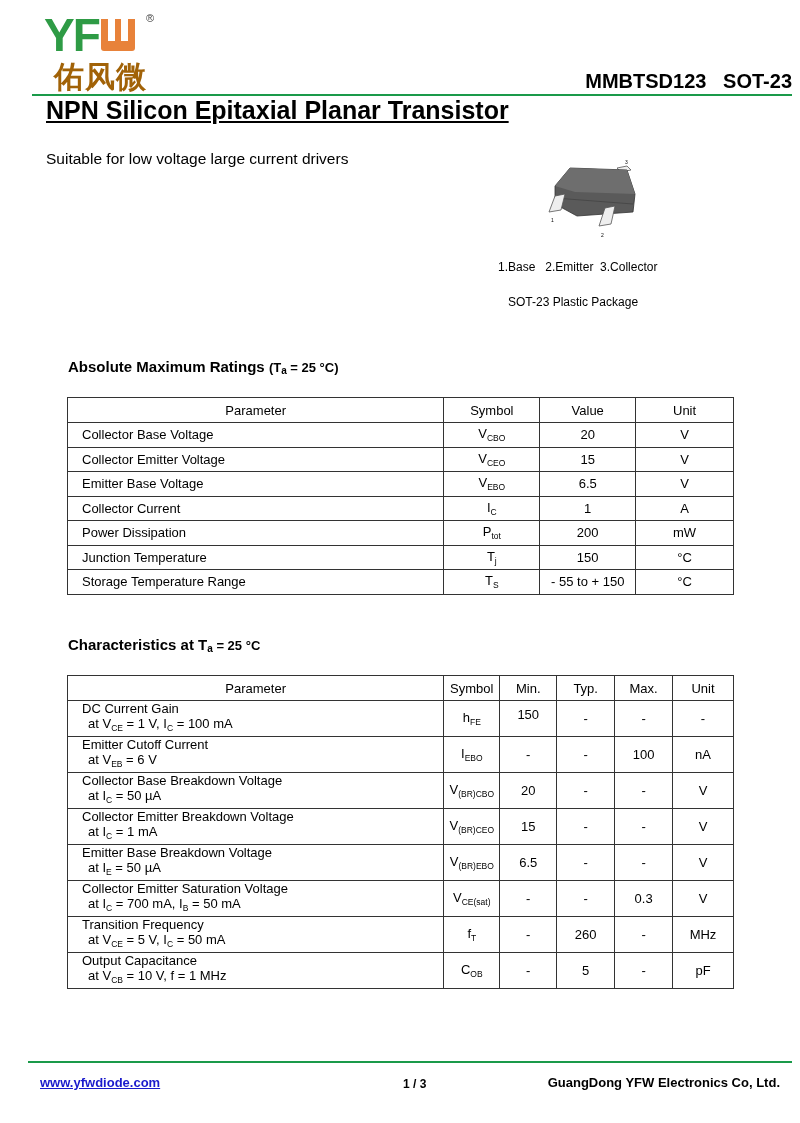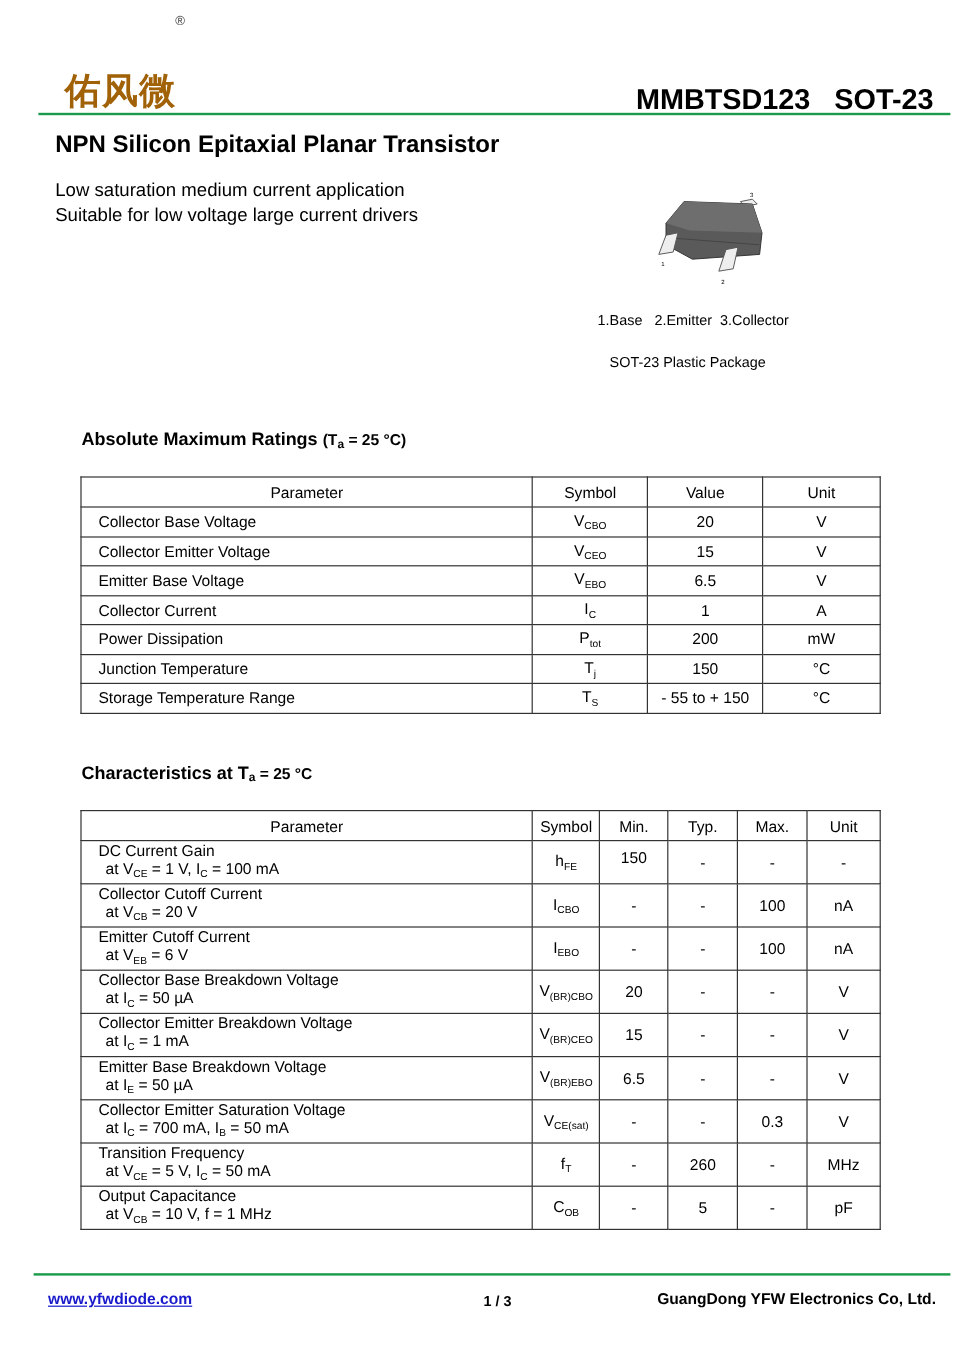--- a/index.html
+++ b/index.html
@@ -9,24 +9,24 @@
     .logo { position: absolute; left: 44px; top: 12px; width: 120px; height: 80px; }
     .logo-letters { position: absolute; left: 0; top: 0; font-family: "Liberation Sans", sans-serif; font-weight: bold; font-size: 46px; letter-spacing: -2px; line-height: 46px; }
     .logo-y, .logo-f { color: #2e9b45; }
     .logo-w { display: inline-block; position: relative; width: 34px; height: 32px; vertical-align: top; margin-top: 7px; margin-left: 2px; }
     .logo-w .box { position: absolute; left: 0; top: 0; width: 34px; height: 32px; background: #e8823a; border-radius: 0 0 3px 3px; }
     .logo-w .cut1 { position: absolute; left: 7px; top: 0; width: 7px; height: 22px; background: #fff; }
     .logo-w .cut2 { position: absolute; left: 20px; top: 0; width: 7px; height: 22px; background: #fff; }
     .logo-reg { position: absolute; left: 102px; top: 0; font-size: 11px; color: #444; }
     .logo-cn { position: absolute; left: 10px; top: 48px; font-family: "DejaVu Sans", sans-serif; font-size: 30px; font-weight: bold; color: #a16207; letter-spacing: 1px; line-height: 34px; }
 
-    .part-title { position: absolute; right: 22px; top: 70px; font-size: 24px; font-weight: bold; white-space: pre; }
+    .part-title { position: absolute; right: 8px; top: 70px; font-size: 20px; font-weight: bold; white-space: pre; }
     .rule-top { position: absolute; left: 32px; right: 8px; top: 94px; height: 2px; background: #1a9a4a; }
 
-    .main-title { position: absolute; left: 46px; top: 110px; font-size: 20px; font-weight: bold; }
+    .main-title { position: absolute; left: 46px; top: 96px; font-size: 25px; font-weight: bold; text-decoration: underline; }
     .features { position: absolute; left: 46px; top: 148px; font-size: 15.5px; line-height: 21px; }
 
     .pkg-img { position: absolute; left: 545px; top: 160px; width: 100px; height: 85px; }
     .pin-labels { position: absolute; left: 500px; top: 258px; width: 200px; text-align: left; font-size: 12px; line-height: 19px; }
     .pin-labels .l1 { display: block; margin-left: -2px; }
     .pin-labels .l2 { display: block; margin-left: 8px; margin-top: 16px; }
 
     .section-title { position: absolute; left: 68px; font-size: 15px; font-weight: bold; }
     .section-title sub { font-size: 10px; vertical-align: -2px; }
     .section-title .small { font-size: 13px; }
@@ -59,31 +59,31 @@
 
     .rule-bottom { position: absolute; left: 28px; right: 8px; top: 1061px; height: 2px; background: #1a9a4a; }
     .footer-link { position: absolute; left: 40px; top: 1075px; font-size: 13px; font-weight: bold; color: #1a1acc; text-decoration: underline; }
     .footer-page { position: absolute; left: 403px; top: 1077px; font-size: 12px; font-weight: bold; }
     .footer-company { position: absolute; right: 20px; top: 1075px; font-size: 13px; font-weight: bold; }
   </style>
 </head>
 <body>
 
 <div class="logo">
+  <div class="logo-letters"><span class="logo-y">Y</span><span class="logo-f">F</span><span class="logo-w"><span class="box"></span><span class="cut1"></span><span class="cut2"></span></span></div>
   <span class="logo-reg">®</span>
   <div class="logo-cn">佑风微</div>
 </div>
 
 <div class="part-title">MMBTSD123   SOT-23</div>
 <div class="rule-top"></div>
 
 <h1 class="main-title">NPN Silicon Epitaxial Planar Transistor</h1>
 
 <div class="features">
-  <div>Low saturation medium current application</div>
   <div>Suitable for low voltage large current drivers</div>
 </div>
 
 <svg class="pkg-img" viewBox="0 0 100 85">
   <polygon points="72,8 82,6 86,10 76,12" fill="#eee" stroke="#555" stroke-width="0.8"></polygon>
   <polygon points="10,26 25,8 82,10 90,34 88,52 32,56 10,44" fill="#5a5a5a" stroke="#333" stroke-width="0.8"></polygon>
   <polygon points="10,26 25,8 82,10 90,34 30,32" fill="#6e6e6e"></polygon>
   <line x1="10" y1="38" x2="88" y2="44" stroke="#444" stroke-width="0.8"></line>
   <polygon points="10,36 20,34 16,50 4,52" fill="#eee" stroke="#555" stroke-width="0.8"></polygon>
   <polygon points="60,48 70,46 66,64 54,66" fill="#eee" stroke="#555" stroke-width="0.8"></polygon>
@@ -189,28 +189,20 @@
   <tbody id="char-body">
       <tr>
         <td class="param"><span>DC Current Gain</span><span class="cond"><span>at V</span><sub>CE</sub><span> = 1 V, I</span><sub>C</sub><span> = 100 mA</span></span></td>
         <td><span>h</span><sub>FE</sub></td>
         <td class="min">150</td>
         <td>-</td>
         <td>-</td>
         <td>-</td>
       </tr>
       <tr>
-        <td class="param"><span>Collector Cutoff Current</span><span class="cond"><span>at V</span><sub>CB</sub><span> = 20 V</span><sub></sub><span></span></span></td>
-        <td><span>I</span><sub>CBO</sub></td>
-        <td class="">-</td>
-        <td>-</td>
-        <td>100</td>
-        <td>nA</td>
-      </tr>
-      <tr>
         <td class="param"><span>Emitter Cutoff Current</span><span class="cond"><span>at V</span><sub>EB</sub><span> = 6 V</span><sub></sub><span></span></span></td>
         <td><span>I</span><sub>EBO</sub></td>
         <td class="">-</td>
         <td>-</td>
         <td>100</td>
         <td>nA</td>
       </tr>
       <tr>
         <td class="param"><span>Collector Base Breakdown Voltage</span><span class="cond"><span>at I</span><sub>C</sub><span> = 50 µA</span><sub></sub><span></span></span></td>
         <td><span>V</span><sub>(BR)CBO</sub></td>

